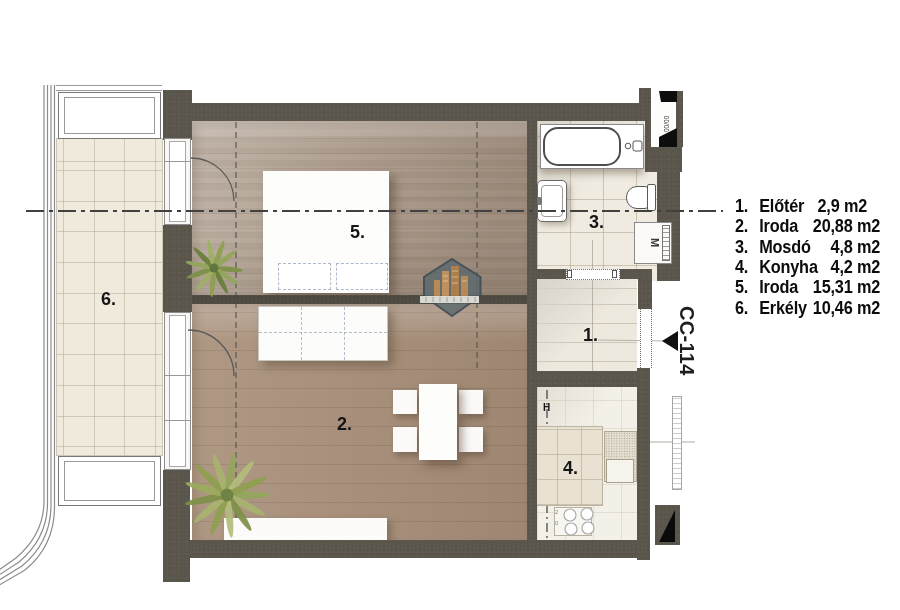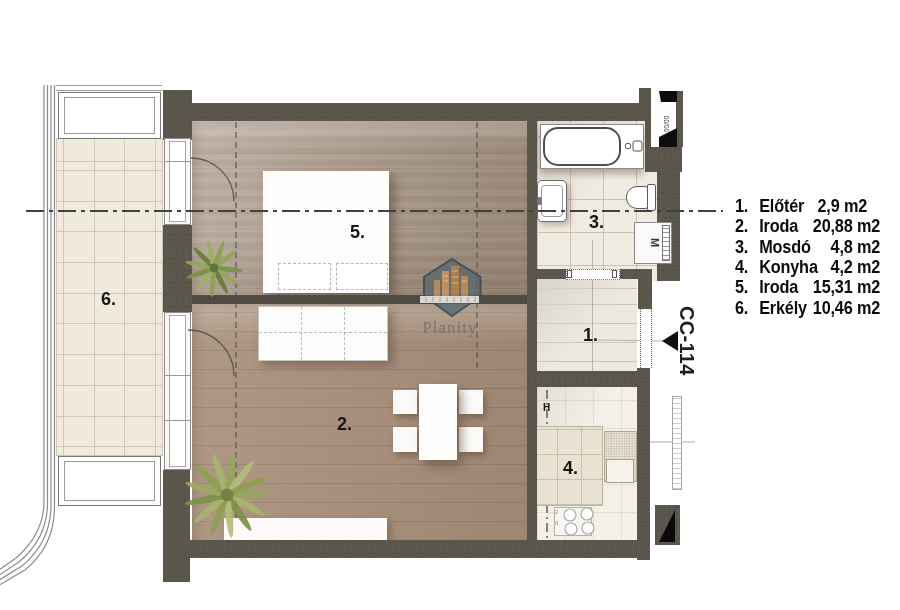--- a/index.html
+++ b/index.html
@@ -293,22 +293,20 @@
       <line x1="454" y1="297" x2="454" y2="302"></line>
           <line x1="461" y1="297" x2="461" y2="302"></line>
       <line x1="468" y1="297" x2="468" y2="302"></line>
           <line x1="475" y1="297" x2="475" y2="302"></line>
     </g>
   </g>
 
   <line x1="26" y1="211" x2="723" y2="211" stroke="#414141" stroke-width="1.8" stroke-dasharray="18 5 4 5"></line>
 </svg>
 
-<div class="abs" style="left:350px;top:318px;width:200px;text-align:center;z-index:62;
-  font-family:'Liberation Serif',serif;font-size:16.5px;color:rgba(108,108,108,.82);letter-spacing:1.2px;">Planity</div>
 
 <div class="lbl" style="left:101px;top:289px;">6.</div>
 <div class="lbl" style="left:350px;top:222px;">5.</div>
 <div class="lbl" style="left:589px;top:212px;">3.</div>
 <div class="lbl" style="left:583px;top:325px;">1.</div>
 <div class="lbl" style="left:337px;top:414px;">2.</div>
 <div class="lbl" style="left:563px;top:458px;">4.</div>
 <div class="lbl" style="left:543px;top:402px;font-size:10px;">H</div>
 
 <div class="legrow" style="top:196px;"><span class="n">1.</span>Előtér<span class="ar" style="right:14px;">2,9 m2</span></div>

